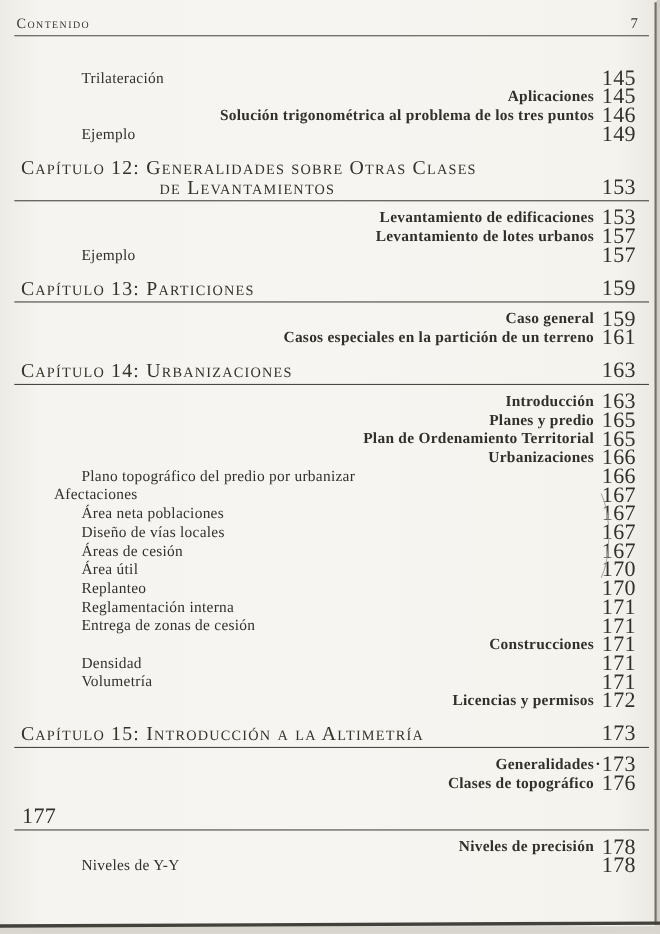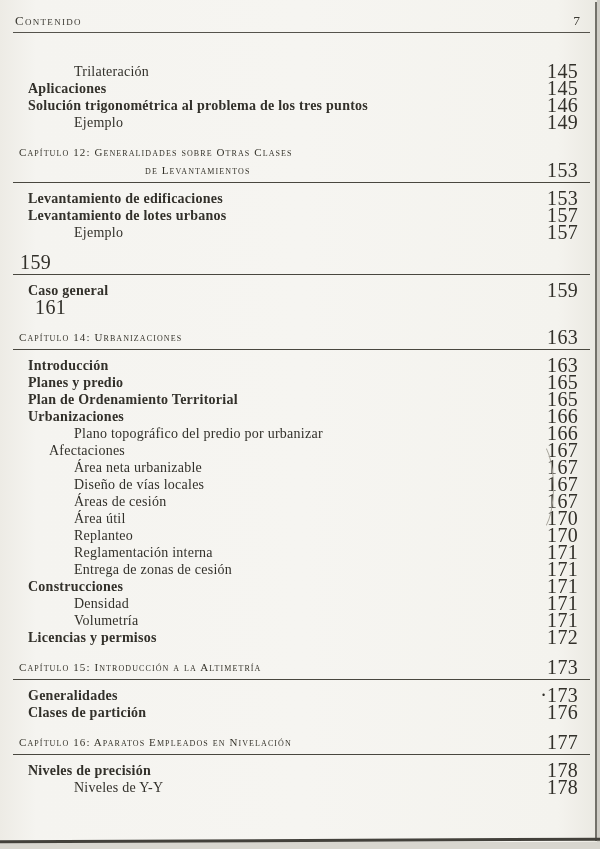--- a/index.html
+++ b/index.html
@@ -30,39 +30,39 @@
   .folio { font-size: 13.5px; letter-spacing: 0; }
 
   
   .toc { margin-top: 30px; }
   .toc-row {
     display: flex; justify-content: space-between;
     line-height: 17px; font-size: 14px;
     letter-spacing: 0.25px;
     padding-right: 22px;
   }
-  .level-0 { padding-left: 28px; }
+  .level-0 { padding-left: 28px; justify-content: flex-end; }
   .level-1 { padding-left: 74px; }
   .level-2 { padding-left: 49px; }
   .bold .toc-label { font-weight: bold; }
   .toc-page {
     min-width: 38px; text-align: right; flex-shrink: 0;
     font-weight: normal; font-size: 20px; letter-spacing: 0.3px;
   }
 
   
   .chapter {
     margin: 12px 10px 7px 13px;
     padding-bottom: 3px;
     border-bottom: 1.6px solid #49473f;
   }
   .chap-line { display: flex; justify-content: space-between; line-height: 18px; padding-right: 12px; }
   .chap-title {
     font-variant: small-caps;
-    font-size: 11px;
+    font-size: 18px;
     letter-spacing: 1.1px;
     padding-left: 6px;
     color: #343229;
   }
   .chap-title2 { padding-left: 132px; }
 
   
   .artifact { position: absolute; pointer-events: none; }
   .right-edge { top: 2px; right: 3px; bottom: 8px; width: 2.5px; background: #5e5c55; opacity: .85; }
   .right-fade  { top: 0; right: 0; bottom: 0; width: 3px; background: #cfcdc6; }
@@ -127,31 +127,33 @@
     <span class="toc-page">157</span>
   </div>
 
   <div class="toc-row level-1">
     <span class="toc-label">Ejemplo</span>
     <span class="toc-page">157</span>
   </div>
 
   <div class="chapter">
     <div class="chap-line chap-line1">
+      <span class="chap-title chap-title1">Capítulo 13: Particiones</span>
       <span class="toc-page chap-page1">159</span>
     </div>
 
   </div>
 
   <div class="toc-row level-0 bold">
     <span class="toc-label">Caso general</span>
     <span class="toc-page">159</span>
   </div>
 
   <div class="toc-row level-0 bold">
+    <span class="toc-label">Casos especiales en la partición de un terreno</span>
     <span class="toc-page">161</span>
   </div>
 
   <div class="chapter">
     <div class="chap-line chap-line1">
       <span class="chap-title chap-title1">Capítulo 14: Urbanizaciones</span>
       <span class="toc-page chap-page1">163</span>
     </div>
 
   </div>
@@ -180,21 +182,21 @@
     <span class="toc-label">Plano topográfico del predio por urbanizar</span>
     <span class="toc-page">166</span>
   </div>
 
   <div class="toc-row level-2">
     <span class="toc-label">Afectaciones</span>
     <span class="toc-page">167</span>
   </div>
 
   <div class="toc-row level-1">
-    <span class="toc-label">Área neta urbanizable</span>
+    <span class="toc-label">Área neta poblaciones</span>
     <span class="toc-page">167</span>
   </div>
 
   <div class="toc-row level-1">
     <span class="toc-label">Diseño de vías locales</span>
     <span class="toc-page">167</span>
   </div>
 
   <div class="toc-row level-1">
     <span class="toc-label">Áreas de cesión</span>
@@ -248,27 +250,26 @@
     </div>
 
   </div>
 
   <div class="toc-row level-0 bold">
     <span class="toc-label">Generalidades</span>
     <span class="toc-page">·173</span>
   </div>
 
   <div class="toc-row level-0 bold">
-    <span class="toc-label">Clases de partición</span>
+    <span class="toc-label">Clases de topográfico</span>
     <span class="toc-page">176</span>
   </div>
 
   <div class="chapter">
     <div class="chap-line chap-line1">
-      <span class="chap-title chap-title1">Capítulo 16: Aparatos Empleados en Nivelación</span>
       <span class="toc-page chap-page1">177</span>
     </div>
 
   </div>
 
   <div class="toc-row level-0 bold">
     <span class="toc-label">Niveles de precisión</span>
     <span class="toc-page">178</span>
   </div>
 

